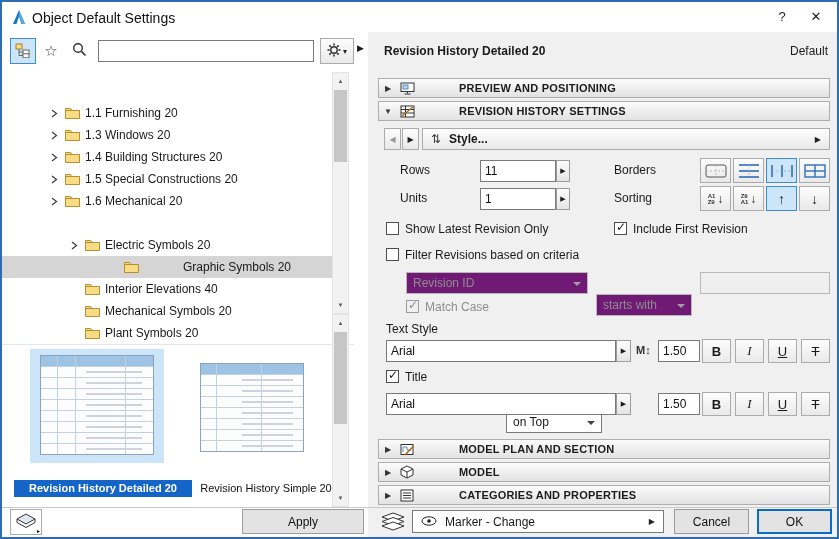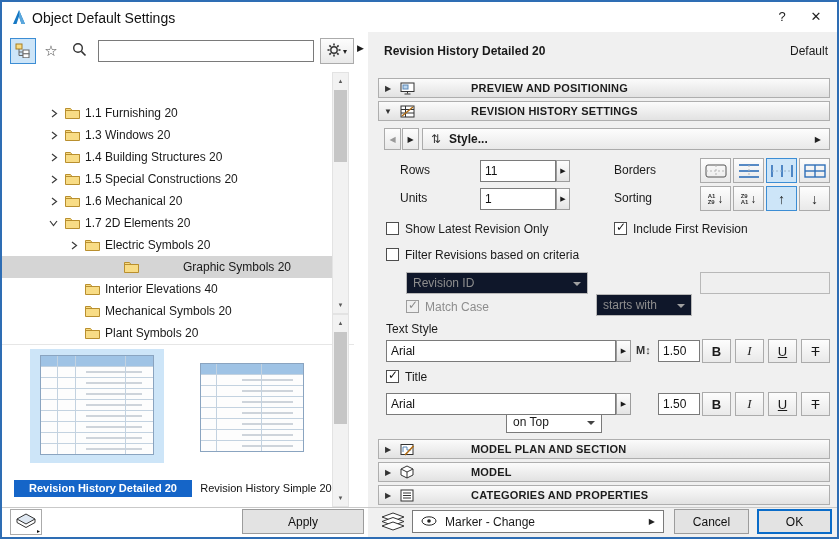--- a/index.html
+++ b/index.html
@@ -28,37 +28,37 @@
   .pushbtn { background:#e3e3e3; border:1px solid #9c9c9c; display:flex; align-items:center;
              justify-content:center; font-size:12px; color:#111; }
   .pushbtn.default { border:2px solid #0a6cc9; }
   .input { border:1px solid #7a7a7a; background:#fff; font-size:12px; padding:1px 4px; width:100%; height:100%; color:#111; }
   .input.disabled { background:#efefef; border-color:#b8b8b8; }
   .flyout { background:linear-gradient(#fdfdfd,#e4e4e4); border:1px solid #9c9c9c; display:flex;
             align-items:center; justify-content:center; font-size:7px; color:#1a1a1a; }
   .dd { border:1px solid #7a7a7a; background:#fff; display:flex; align-items:center;
         padding:0 18px 0 6px; position:relative; font-size:12px; }
   .dd::after { content:""; position:absolute; right:6px; top:9px; border:4px solid transparent; border-top-color:#444; }
-  .dd.disabled { background:#0f172a; border-color:#b8b8b8; color:#8d8d8d; }
+  .dd.disabled { background:#701a75; border-color:#b8b8b8; color:#8d8d8d; }
   .dd.disabled::after { border-top-color:#a0a0a0; }
   .cbbox { width:13px; height:13px; border:1px solid #4d4d4d; background:#fff; display:inline-block;
            position:relative; flex:0 0 13px; }
   .cbbox.checked::after { content:"✓"; position:absolute; left:1px; top:-3px; font-size:12px; font-weight:bold; color:#111; }
   .cbbox.disabled { border-color:#9c9c9c; background:#efefef; }
   .cbbox.disabled.checked::after { color:#8a8a8a; }
   .cbrow { position:absolute; display:flex; align-items:flex-start; gap:6px; height:16px; }
   .cbrow .cblabel { white-space:nowrap; }
   .cblabel.dim { color:#8d8d8d; }
 
   
   .hdr { position:absolute; left:376px; width:452px; height:20px; background:linear-gradient(#fbfbfb,#e2e2e2);
          border:1px solid #aeaeae; display:flex; align-items:center; font-weight:bold; font-size:11px; color:#1c1c1c; }
   .hdr .harr { width:18px; text-align:center; font-size:8px; color:#333; }
   .hdr .hicon { width:20px; display:flex; justify-content:center; }
-  .hdr .hlabel { margin-left:12px; letter-spacing:.2px;padding-left:42px; }
+  .hdr .hlabel { margin-left:0; letter-spacing:.2px;padding-left:42px; }
 
   
   .tree { position:absolute; left:0; top:70px; width:330px; height:242px; overflow:hidden; }
   .trow { position:absolute; left:0; width:330px; height:22px; display:flex; align-items:center; }
   .trow.sel { background:#d5d5d5;gap:39px; }
   .chev { width:12px; height:12px; display:flex; align-items:center; justify-content:center; flex:0 0 12px; }
   .chev.down { transform:rotate(90deg); }
   .ficon { margin:0 5px 0 5px; display:flex; }
   .tlabel { white-space:nowrap; }
 
@@ -216,34 +216,20 @@
             </svg>
           </span>
         <span class="ficon">
             <svg width="15" height="12" viewBox="0 0 15 12">
               <path d="M.5 1.5h5l1.5 2h7.5v8H.5z" fill="#f8dc85" stroke="#b98f2e"></path>
               <path d="M.5 3.5h14" stroke="#b98f2e"></path>
             </svg>
           </span>
         <span class="tlabel">1.6 Mechanical 20</span>
       </div>
-      <div class="trow" style="top:110px;">
-        <span class="chev down" style="margin-left:46px;">
-            <svg width="7" height="9" viewBox="0 0 7 9">
-              <path d="M1 1l4.5 3.5L1 8" fill="none" stroke="#3c3c3c" stroke-width="1.2"></path>
-            </svg>
-          </span>
-        <span class="ficon">
-            <svg width="15" height="12" viewBox="0 0 15 12">
-              <path d="M.5 1.5h5l1.5 2h7.5v8H.5z" fill="#f8dc85" stroke="#b98f2e"></path>
-              <path d="M.5 3.5h14" stroke="#b98f2e"></path>
-            </svg>
-          </span>
-        <span class="tlabel">1.7 2D Elements 20</span>
-      </div>
       <div class="trow" style="top:132px;">
         <span class="chev" style="margin-left:66px;">
             <svg width="7" height="9" viewBox="0 0 7 9">
               <path d="M1 1l4.5 3.5L1 8" fill="none" stroke="#3c3c3c" stroke-width="1.2"></path>
             </svg>
           </span>
         <span class="ficon">
             <svg width="15" height="12" viewBox="0 0 15 12">
               <path d="M.5 1.5h5l1.5 2h7.5v8H.5z" fill="#f8dc85" stroke="#b98f2e"></path>
               <path d="M.5 3.5h14" stroke="#b98f2e"></path>

